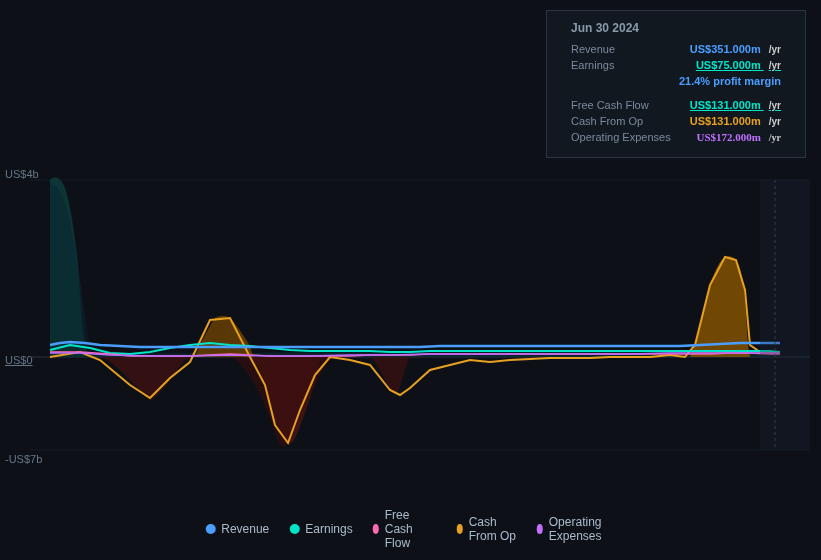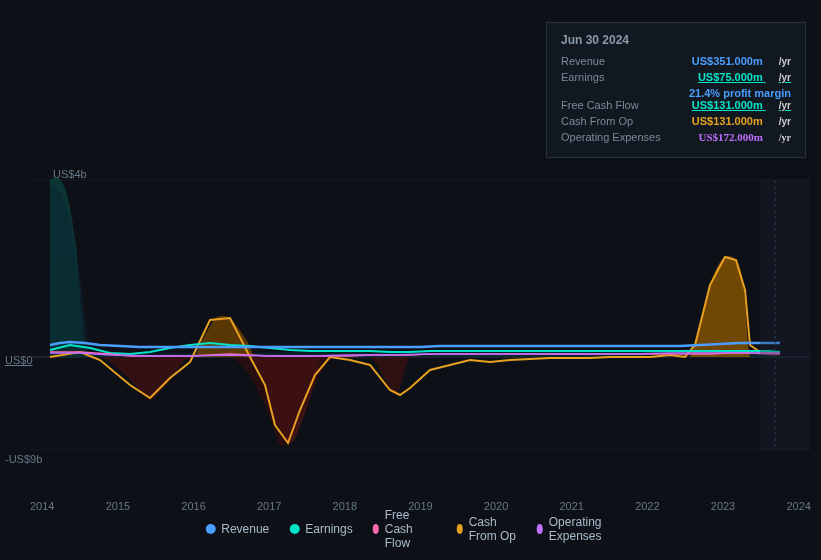--- a/index.html
+++ b/index.html
@@ -15,25 +15,25 @@
     .chart-container {
       width: 821px;
       height: 560px;
       position: relative;
       background-color: #0d1117;
     }
 
     
     .tooltip-box {
       position: absolute;
-      top: 22px;
+      top: 10px;
       right: 15px;
       background-color: #111820;
       border: 1px solid #2a3441;
-      padding: 10px 14px;
+      padding: 10px 24px;
       min-width: 260px;
       z-index: 10;
     }
 
     .tooltip-title {
       color: #8899aa;
       font-size: 12px;
       margin-bottom: 8px;
       font-weight: bold;
     }
@@ -57,44 +57,44 @@
     }
 
     .tooltip-value.blue { color: #4a9eff; }
     .tooltip-value.cyan { color: #00e5c8; text-decoration: underline; }
     .tooltip-value.orange { color: #e8a020; }
     .tooltip-value.purple { color: #c070ff; font-family: Liberation Serif, serif; }
 
     .tooltip-sub {
       color: #cccccc;
       font-size: 10px;
-      margin-left: 13px;
+      margin-left: 5px;
     }
 
     .profit-row {
       display: flex;
       justify-content: flex-end;
-      margin-bottom: 0;
+      margin-bottom: 12px;
     }
 
     .profit-badge {
       color: #4a9eff;
       font-size: 11px;
       font-weight: bold;
     }
 
     
     .y-label {
       position: absolute;
       color: #667788;
       font-size: 11px;
       left: 5px;
     }
 
-    .y-label-4b { top: 168px; margin-left: 48px; }
+    .y-label-4b { top: 168px; }
     .y-label-0 { top: 354px; text-decoration: underline; }
     .y-label-neg2b { top: 453px; }
 
     
     .x-labels {
       position: absolute;
       bottom: 48px;
       left: 30px;
       right: 10px;
       display: flex;
@@ -176,21 +176,21 @@
       <span class="tooltip-value orange">US$131.000m <span class="tooltip-sub">/yr</span></span>
     </div>
     <div class="tooltip-row">
       <span class="tooltip-label">Operating Expenses</span>
       <span class="tooltip-value purple">US$172.000m <span class="tooltip-sub">/yr</span></span>
     </div>
   </div>
 
   <div class="y-label y-label-4b">US$4b</div>
   <div class="y-label y-label-0">US$0</div>
-  <div class="y-label y-label-neg2b">-US$9b</div>
+  <div class="y-label y-label-neg2b">-US$7b</div>
 
   <svg class="chart-svg" viewBox="0 0 821 330" preserveAspectRatio="none">
     <defs>
 
       <linearGradient id="blueGrad" x1="0" y1="0" x2="0" y2="1">
         <stop offset="0%" stop-color="#1a4a7a" stop-opacity="0.7"></stop>
         <stop offset="100%" stop-color="#1a4a7a" stop-opacity="0.1"></stop>
       </linearGradient>
       <linearGradient id="orangeGradPos" x1="0" y1="0" x2="0" y2="1">
         <stop offset="0%" stop-color="#8b5500" stop-opacity="0.8"></stop>
@@ -238,33 +238,20 @@
 
     <polyline points="50,192 80,192 110,194 130,196 150,196 170,196 190,196 210,195 230,194 250,195 270,196 290,196 310,196 330,196 350,196 370,195 390,195 410,195 430,194 450,194 470,194 490,194 510,194 530,194 550,194 570,194 590,194 610,194 630,194 650,194 670,194 690,194 710,194 730,193 750,193 770,194 780,194" fill="none" stroke="#ff69b4" stroke-width="1.5"></polyline>
 
     <polyline points="50,193 80,193 110,195 150,196 190,196 230,195 270,196 310,196 350,195 390,195 430,194 470,194 510,194 550,194 590,194 630,194 670,193 710,193 750,193 780,193" fill="none" stroke="#c070ff" stroke-width="1.5"></polyline>
 
     <line x1="775" y1="20" x2="775" y2="290" stroke="#3a4a5a" stroke-width="1" stroke-dasharray="3,3"></line>
 
     <rect x="760" y="20" width="50" height="270" fill="#1a2535" opacity="0.3"></rect>
   </svg>
 
-  <div class="x-labels">
-    <span class="x-label">2014</span>
-    <span class="x-label">2015</span>
-    <span class="x-label">2016</span>
-    <span class="x-label">2017</span>
-    <span class="x-label">2018</span>
-    <span class="x-label">2019</span>
-    <span class="x-label">2020</span>
-    <span class="x-label">2021</span>
-    <span class="x-label">2022</span>
-    <span class="x-label">2023</span>
-    <span class="x-label">2024</span>
-  </div>
 
   <div class="legend">
     <div class="legend-item">
       <div class="legend-dot dot-blue"></div>
       <span class="legend-label">Revenue</span>
     </div>
     <div class="legend-item">
       <div class="legend-dot dot-cyan"></div>
       <span class="legend-label">Earnings</span>
     </div>

